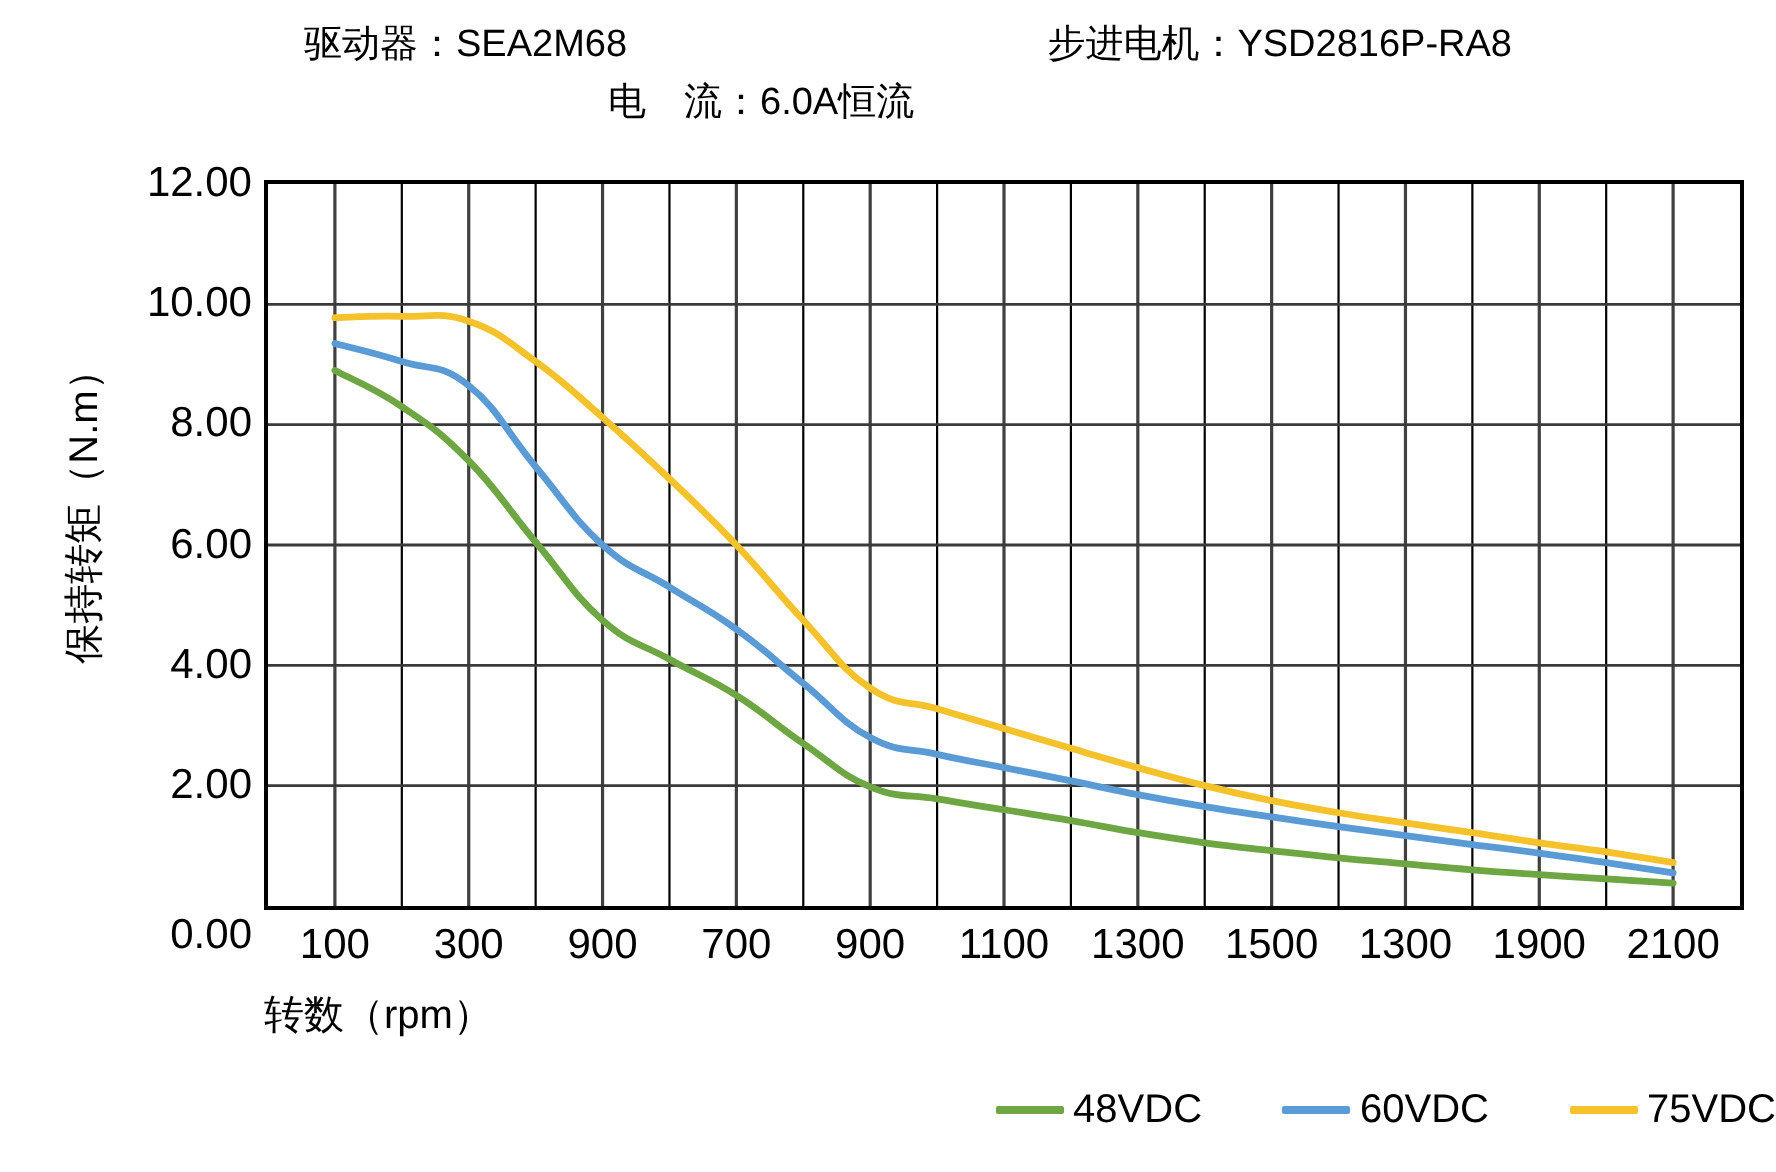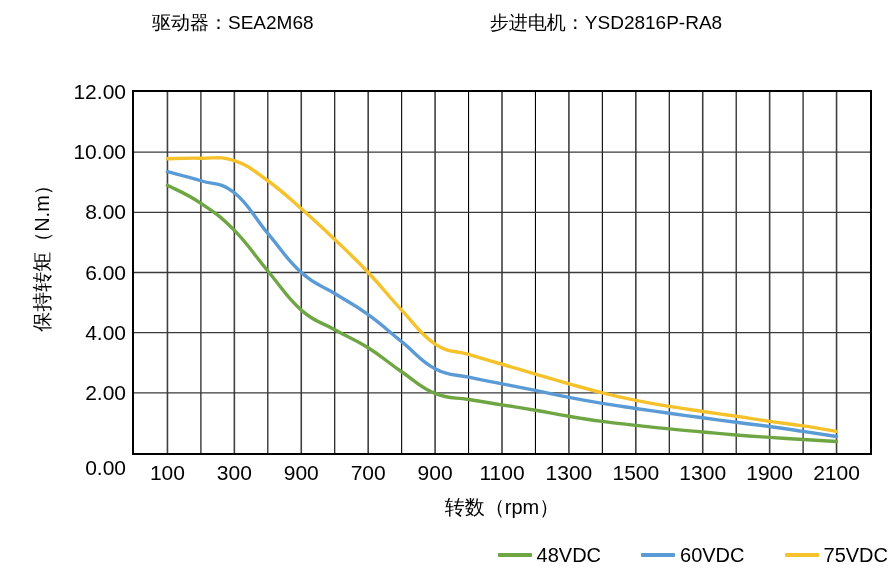--- a/index.html
+++ b/index.html
@@ -30,21 +30,21 @@
     align-items: baseline;
     height: 29px;
     line-height: 29px;
   }
   .header-cell {
     font-size: 19px;
     white-space: pre;
     letter-spacing: 0px;
   }
   .header-cell.left  { width: 300px; text-align: left; padding-left: 20px; }
-  .header-cell.right { width: 300px; text-align: center; padding-left: 4px; }
+  .header-cell.right { width: 300px; text-align: right; padding-left: 4px; }
 
   
   .chart-wrap {
     position: absolute;
     left: 0;
     top: 66px;
     width: 888px;
     height: 470px;
   }
   .plot-frame {
@@ -124,21 +124,20 @@
     top: 24px;
     width: 30px;
     height: 365px;
   }
 
   .x-axis-title {
     position: absolute;
     left: 132px;
     top: 428px;
     width: 740px;
-    text-align: center;
     font-size: 20px;
     white-space: pre;
   }
 
   
   .legend {
     position: absolute;
     left: 0;
     top: 538px;
     width: 888px;
@@ -167,20 +166,21 @@
 </style>
 </head>
 <body>
 
 <div class="header">
   <div class="header-row">
     <span class="header-cell left">驱动器：SEA2M68</span>
     <span class="header-cell right">步进电机：YSD2816P-RA8</span>
   </div>
   <div class="header-row">
+    <span class="header-cell left">电　流：6.0A恒流</span>
   </div>
 </div>
 
 <div class="chart-wrap">
 
   <div class="y-axis-title-host">
     <div class="y-axis-title">保持转矩（N.m）</div>
   </div>
 
   <div class="ytick-host" id="ytick-host">

